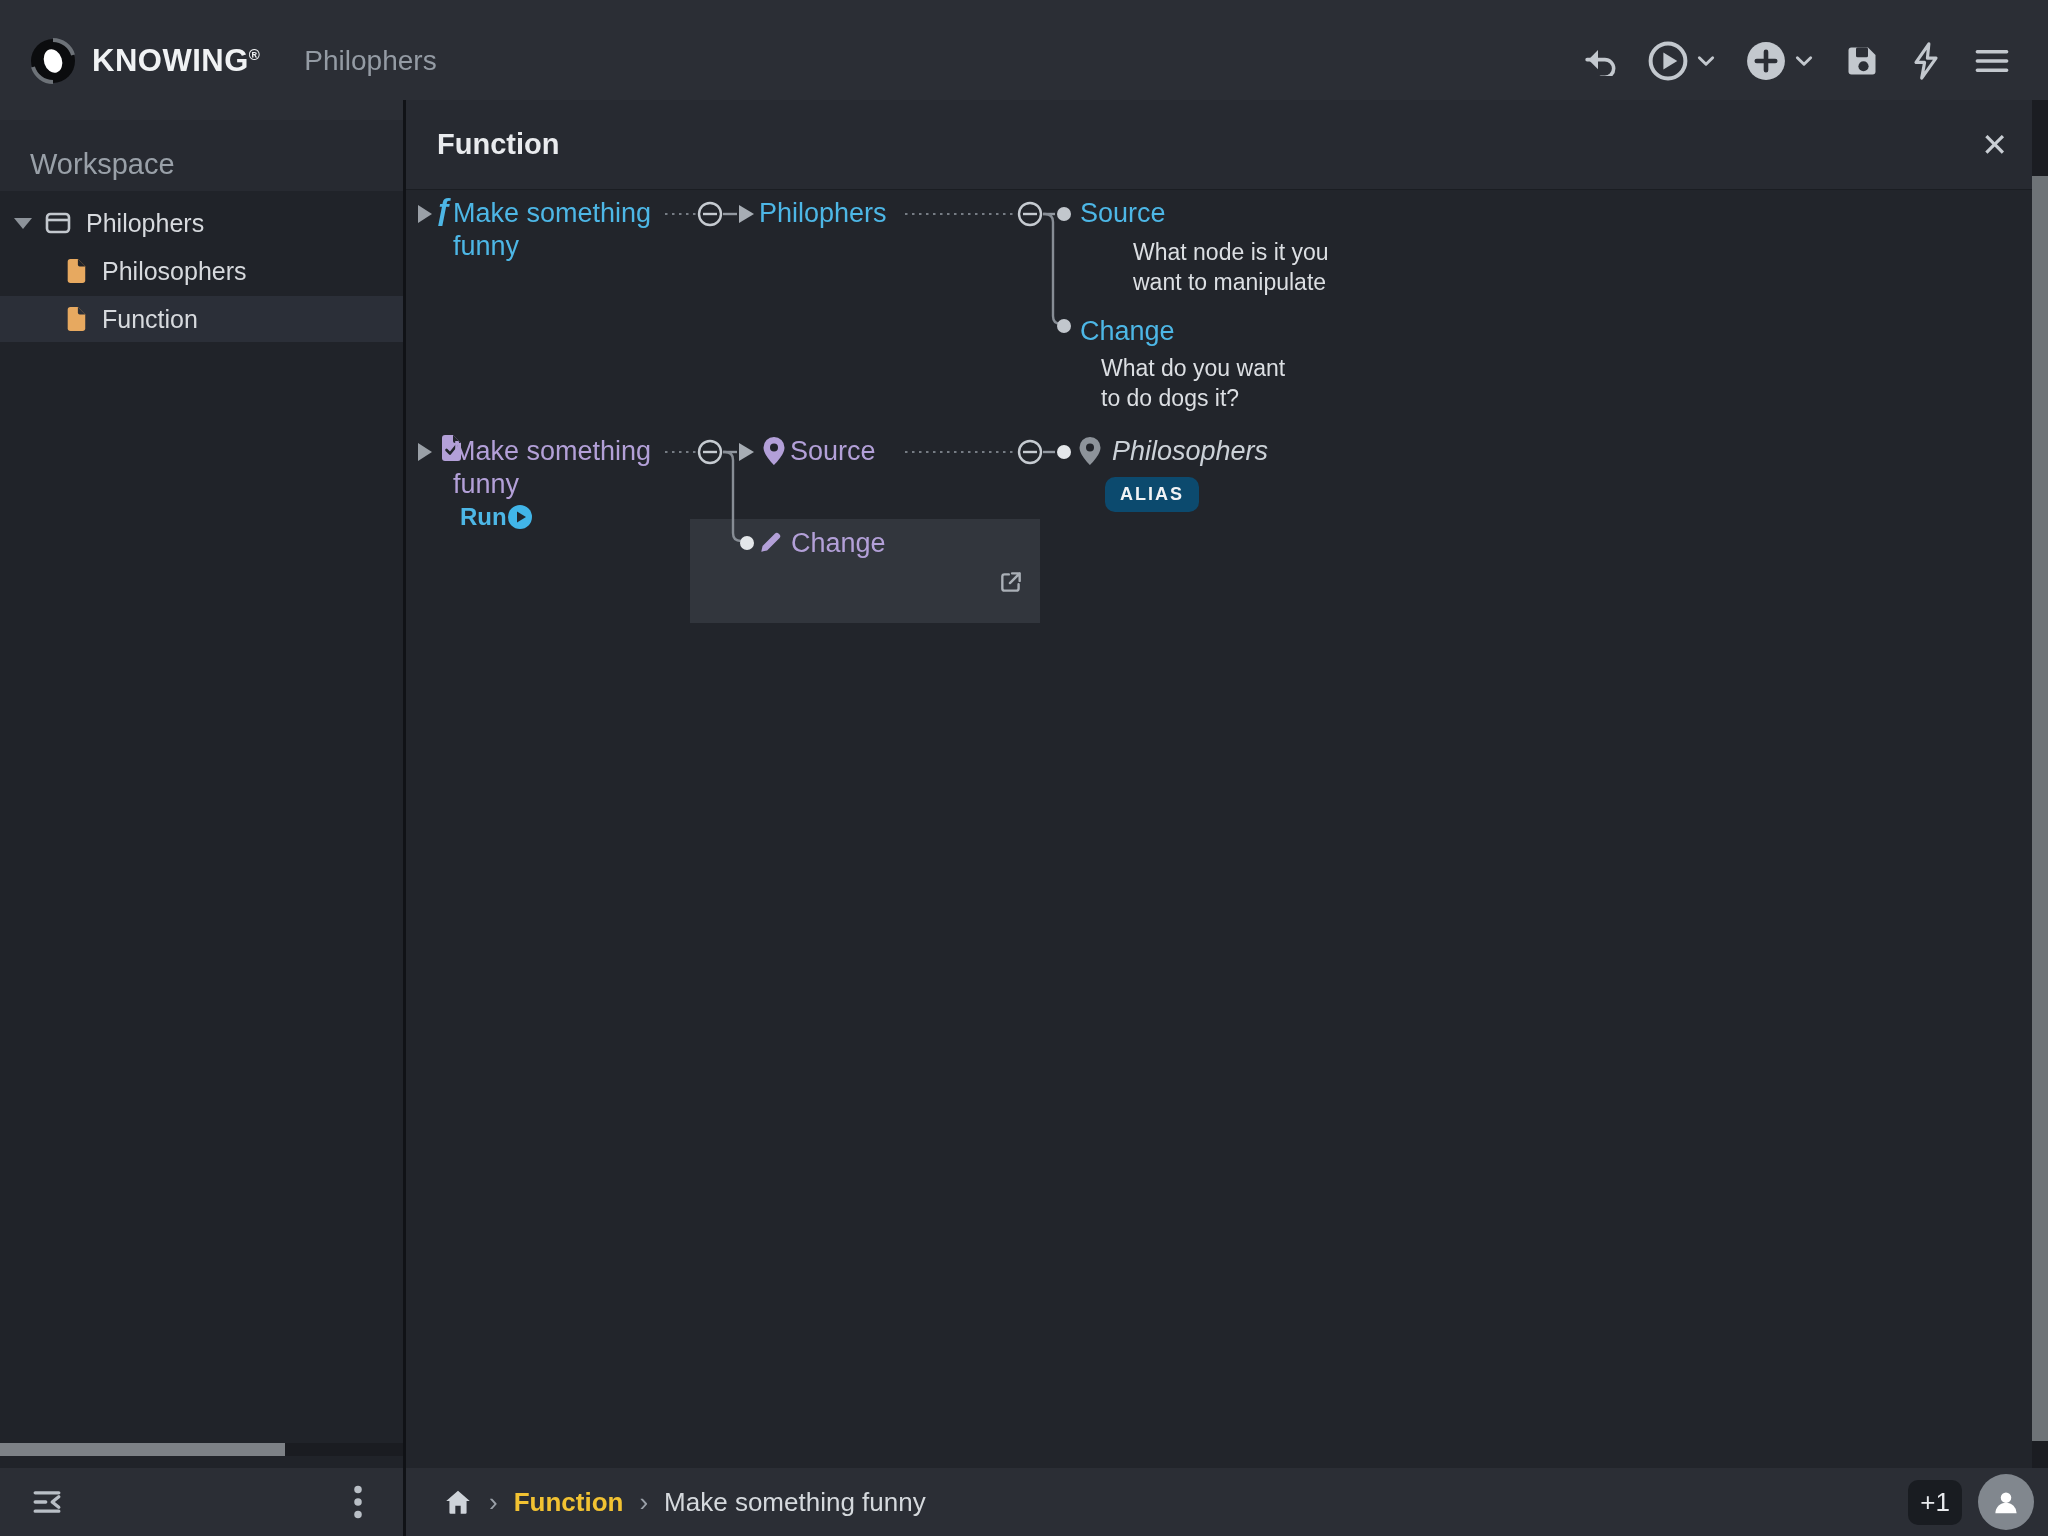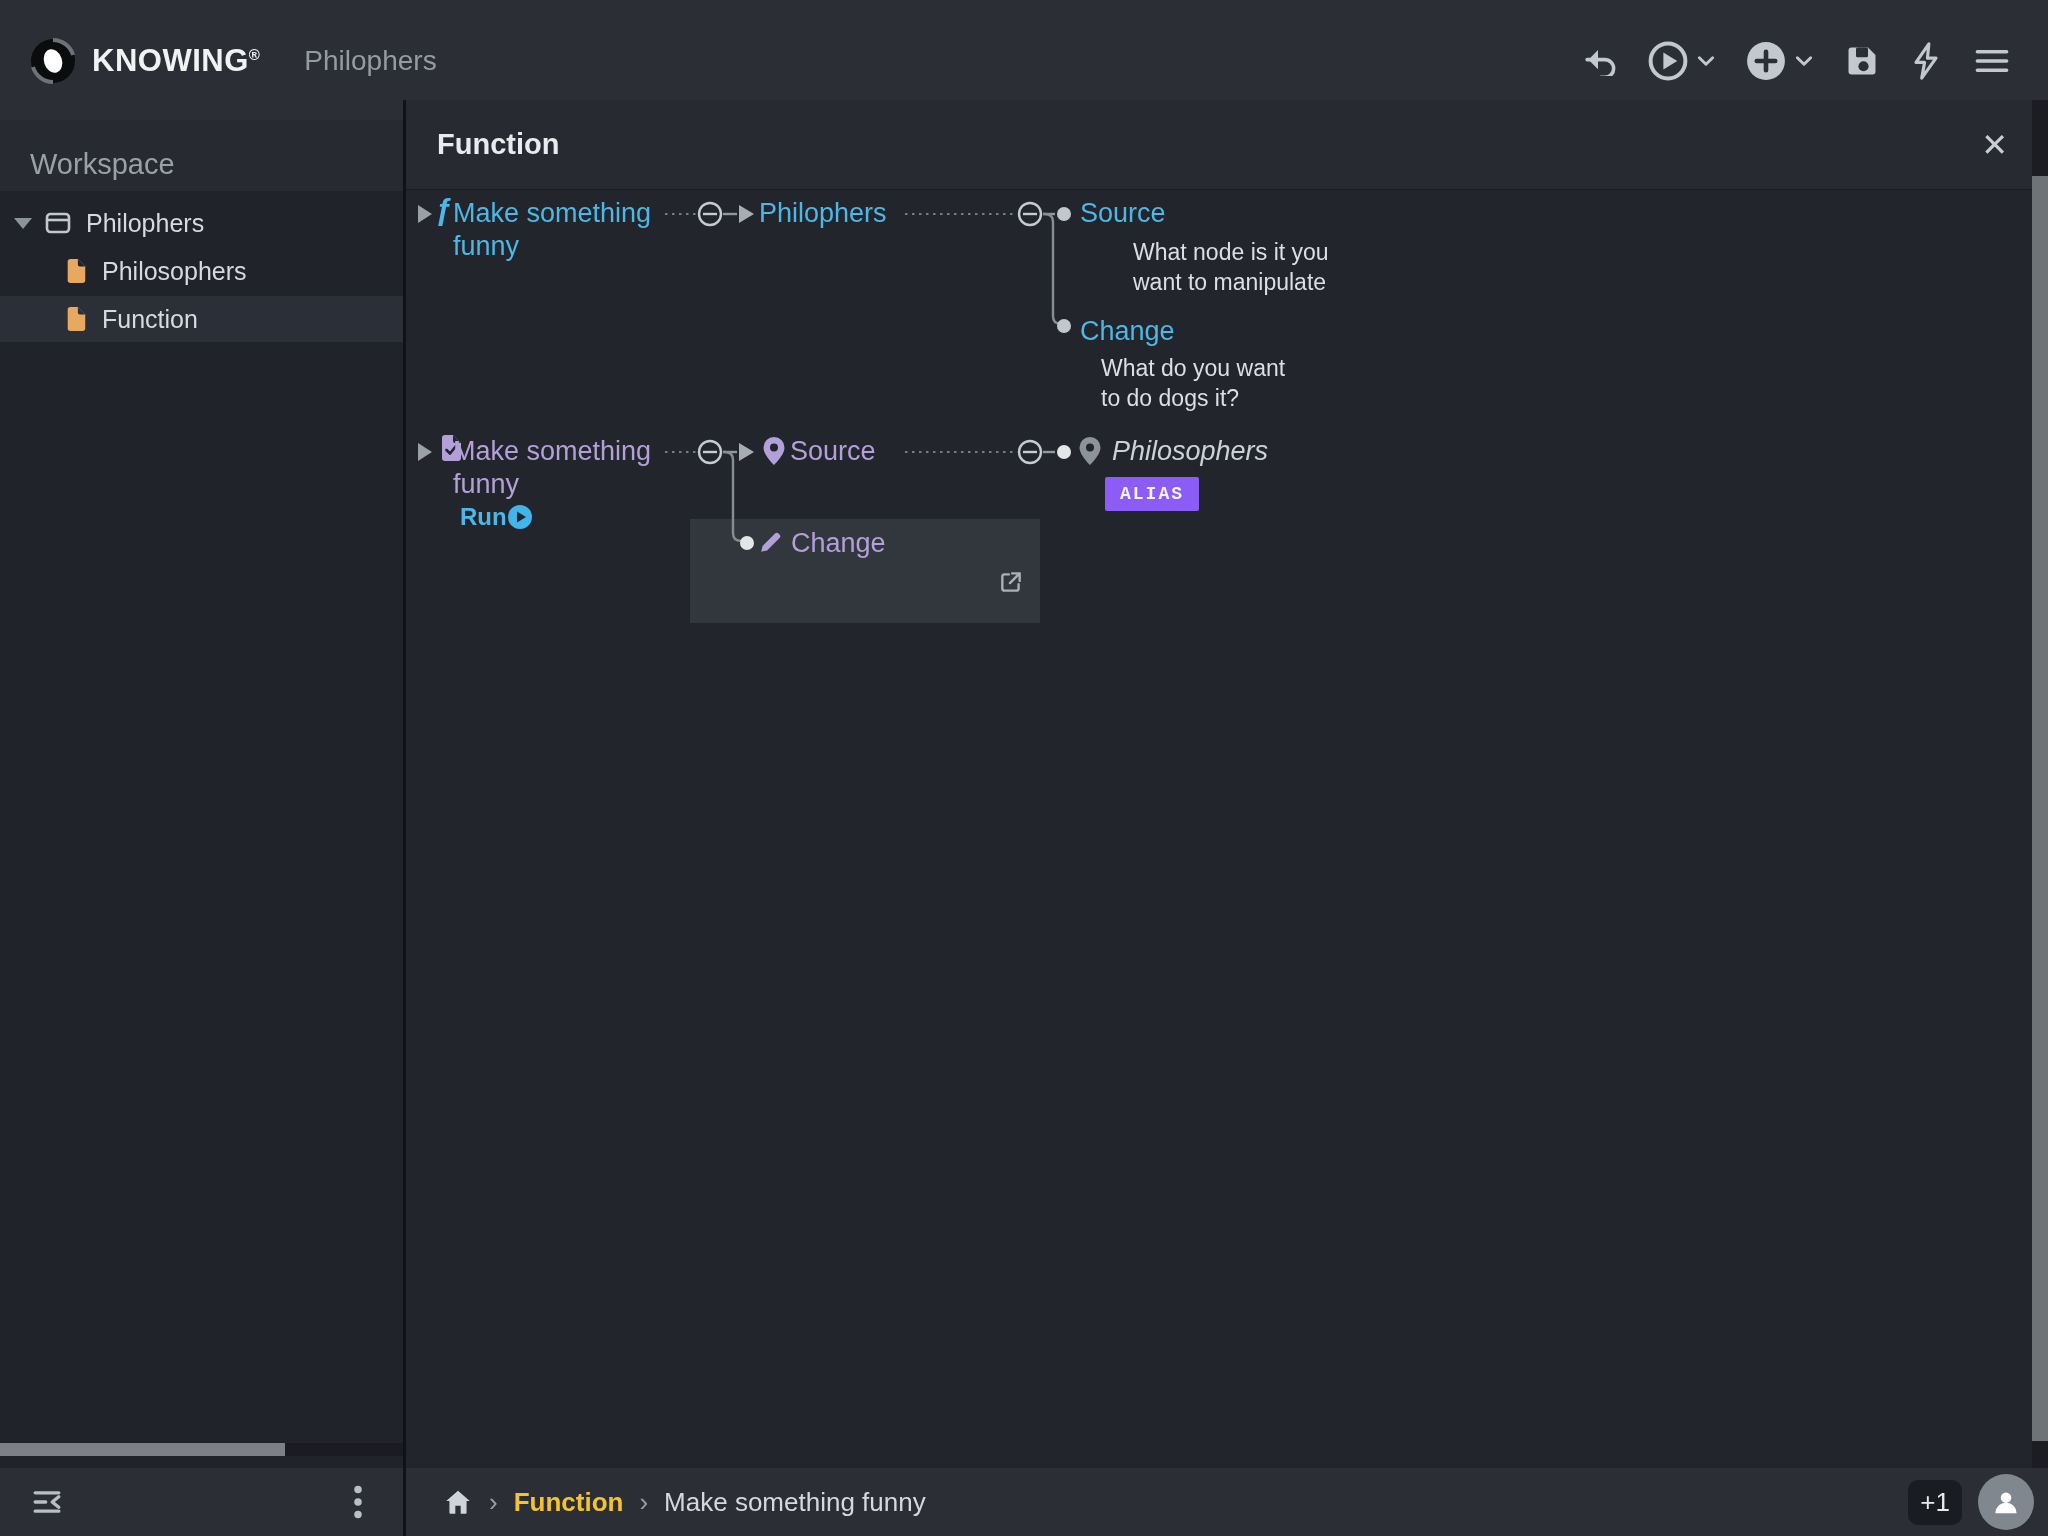--- a/index.html
+++ b/index.html
@@ -72,22 +72,22 @@
 
   .change-panel { position:absolute; left:284px; top:328px; width:350px; height:104px; background:#32363d; }
   .change-input {
     position:absolute; left:377px; top:368px; width:212px; height:61px;
     background:#1e2127; font-size:24px; line-height:31px; color:#ffffff;
     overflow:hidden; white-space:pre-wrap;
   }
   .change-input .sel { background:var(--selection-blue,#2d9bd2); }
   .alias-badge {
     position:absolute; left:699px; top:286px;
-    background:#8b5cf6; color:#f1f3f5; border-radius:2px;
-    font-family:Liberation Mono, monospace; font-size:18px; font-weight:bold;
+    background:#0c4a6e; color:#f1f3f5; border-radius:10px;
+    font-family:Liberation Sans, sans-serif; font-size:18px; font-weight:bold;
     letter-spacing:2px; padding:7px 15px;
   }
 
   .connectors { position:absolute; left:0; top:0; pointer-events:none; }
   .dotline { stroke:#767c84; stroke-width:2; stroke-dasharray:2.5 4.5; fill:none; }
   .solidline { stroke:#9298a0; stroke-width:2.4; fill:none; }
   .elbow { stroke:#878d95; stroke-width:2.4; fill:none; }
   .ominus { stroke:#c6cbd1; stroke-width:2.4; fill:none; }
   .bullet { fill:#c2c7cd; }
   .bullet-bright { fill:#e4e7ea; }

